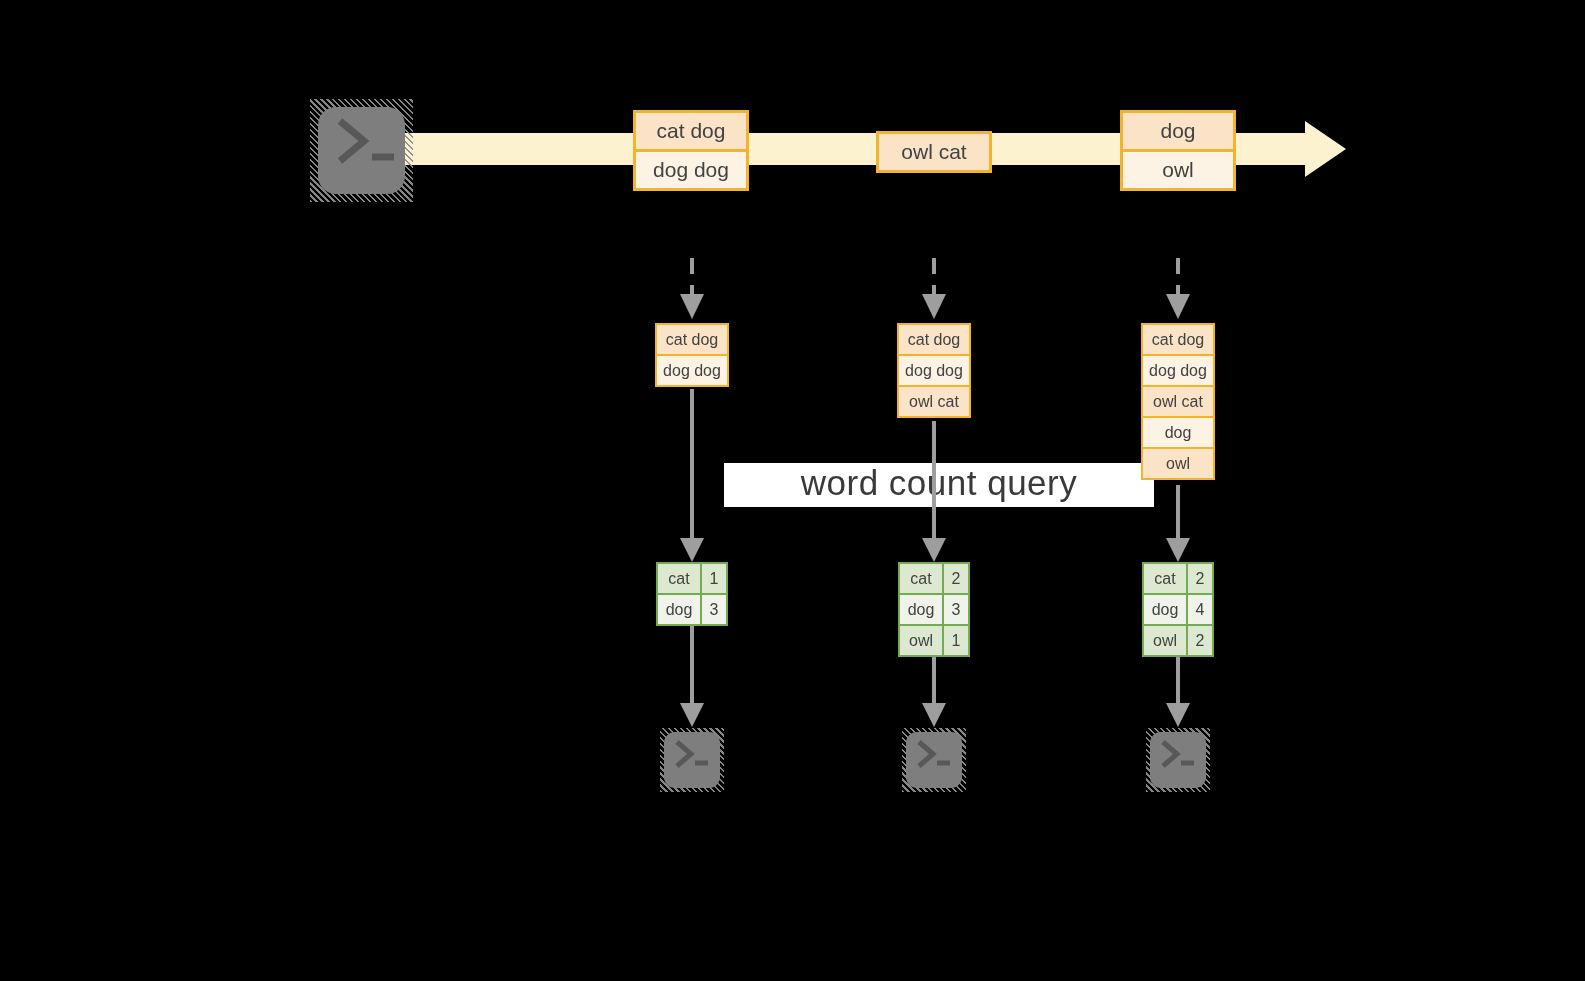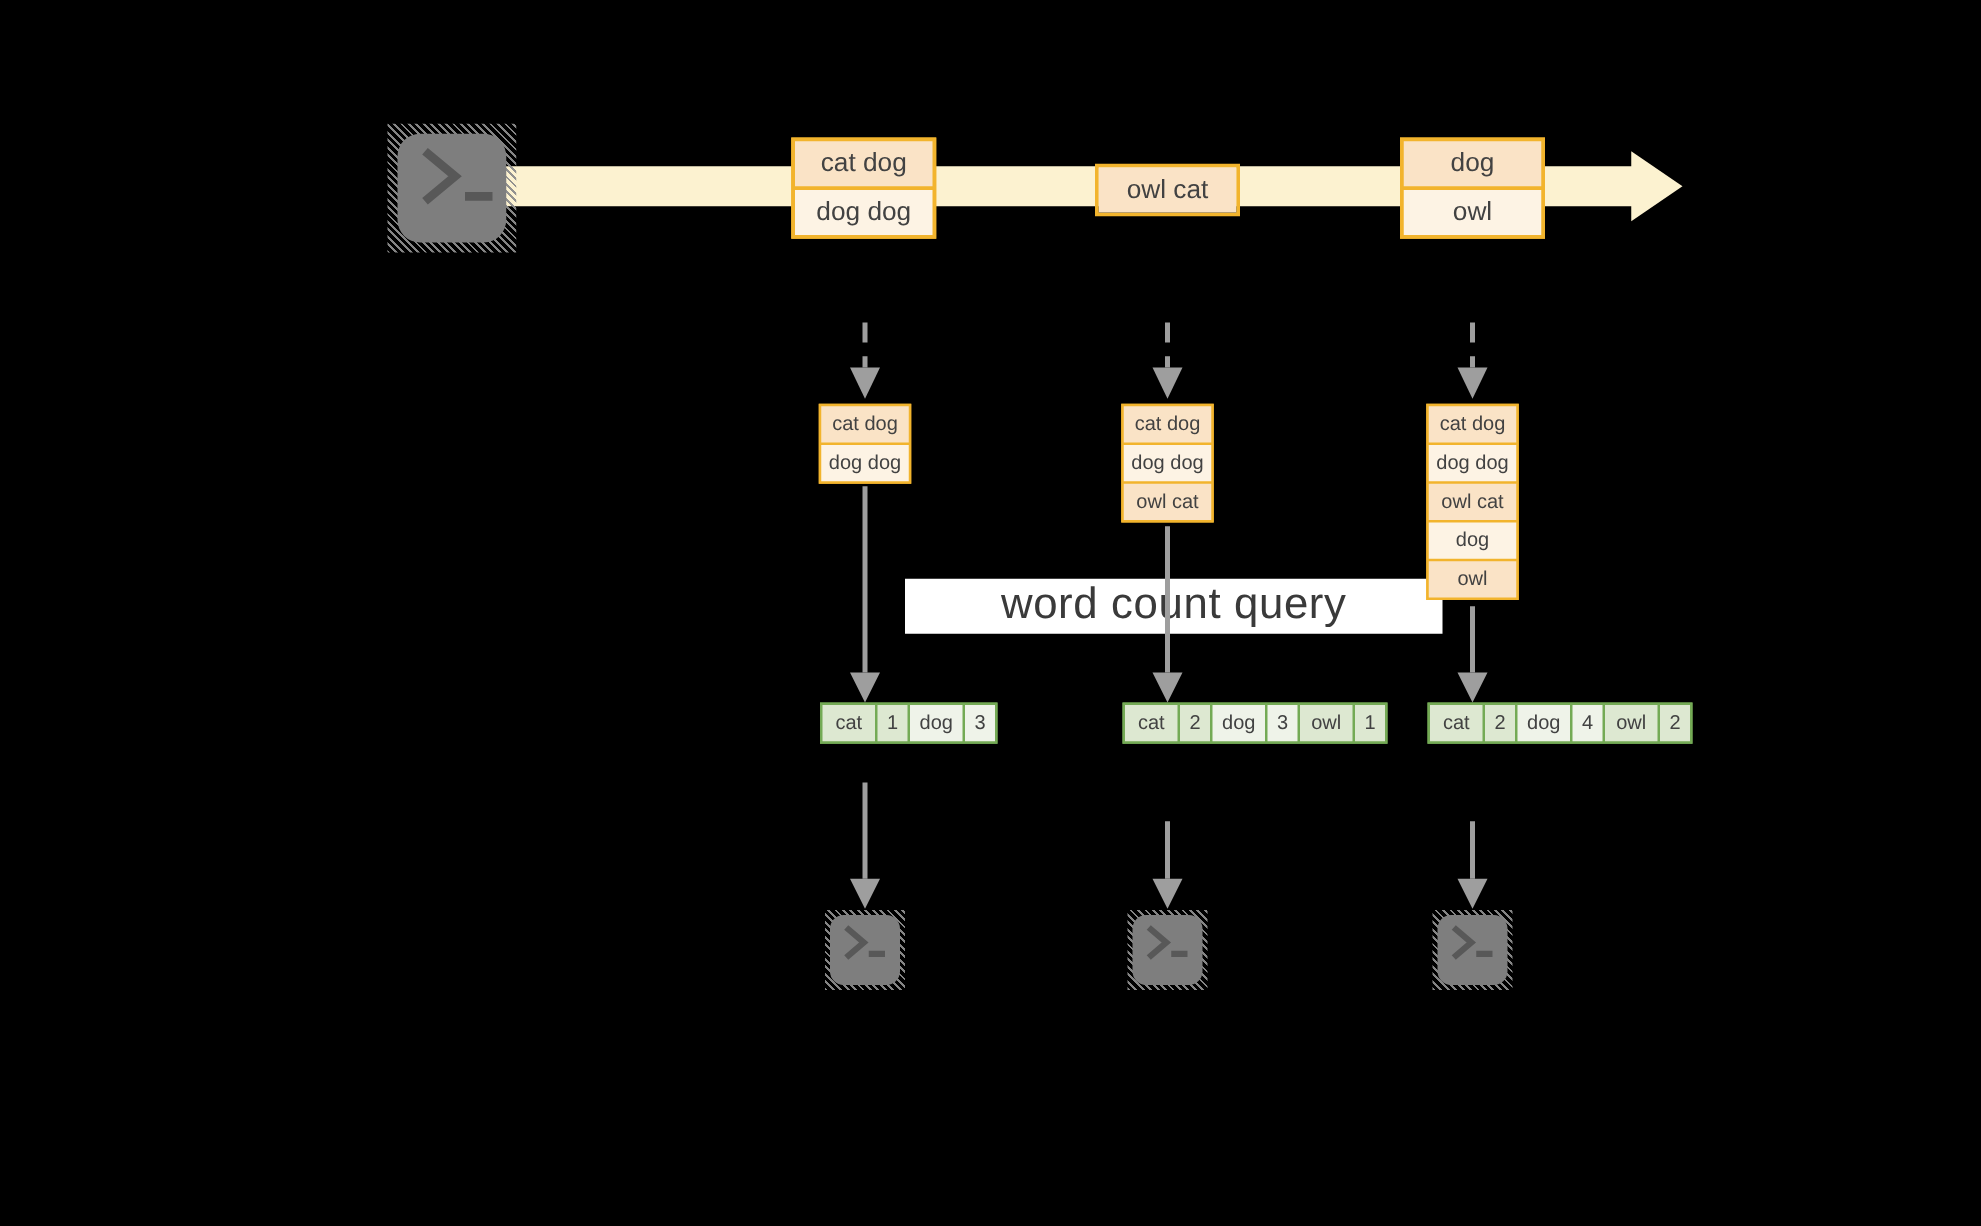--- a/index.html
+++ b/index.html
@@ -29,21 +29,21 @@
   
   .obox{position:absolute;border:3px solid var(--accent-orange);background:var(--accent-orange);z-index:2;
     display:flex;flex-direction:column;gap:3px;}
   .obox .orow{background:var(--box-fill-light);display:flex;align-items:center;justify-content:center;}
   .obox .orow:nth-child(odd){background:var(--box-fill-dark);}
   .obox.stream-box .orow{width:110px;height:36px;font-size:21px;}
   .obox.stack{gap:2px;border-width:2px;z-index:3;}
   .obox.stack .orow{width:70px;height:29px;font-size:16px;}
   
   .gtable{position:absolute;border:2px solid var(--accent-green);background:var(--accent-green);z-index:3;
-    display:flex;flex-direction:row;gap:2px;}
+    display:flex;flex-direction:column;gap:2px;}
   .grow{display:flex;gap:2px;}
   .gcell{background:var(--green-fill-light);display:flex;align-items:center;justify-content:center;height:29px;font-size:16px;}
   .grow:nth-child(odd) .gcell{background:var(--green-fill-dark);}
   .gcell.word{width:42px;}
   .gcell.num{width:24px;}
   
   .v-arrow{position:absolute;z-index:4;overflow:visible;}
   .v-arrow line{stroke:var(--arrow-gray);stroke-width:4;}
   .v-arrow polygon{fill:var(--arrow-gray);}
   

